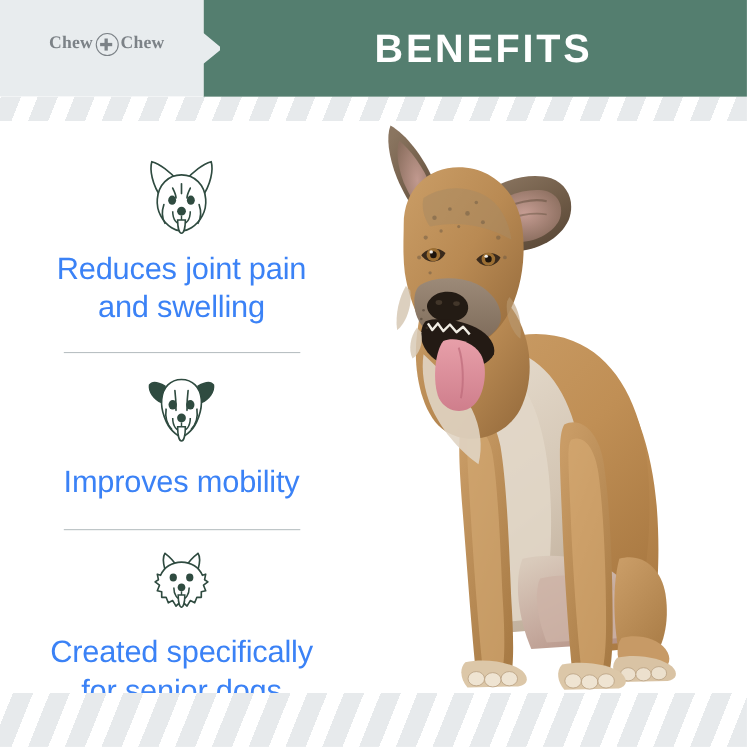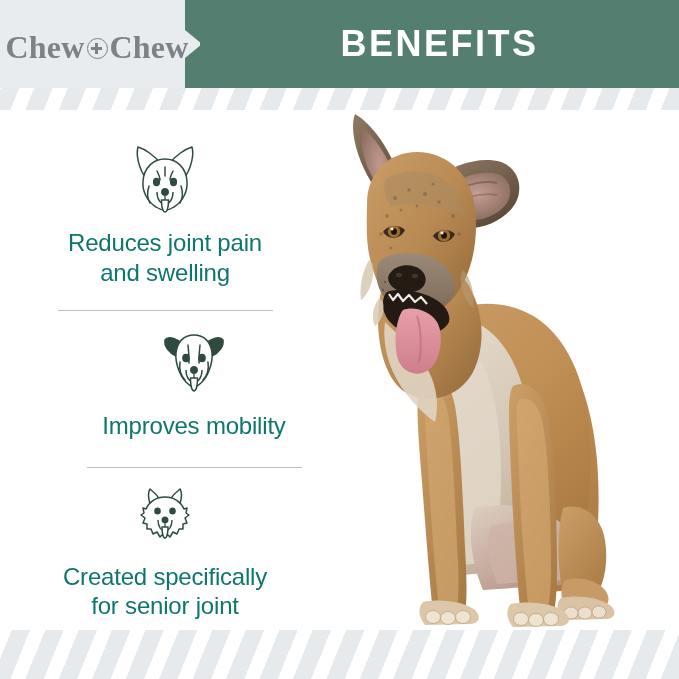--- a/index.html
+++ b/index.html
@@ -38,21 +38,21 @@
     background: #e8ecee;
     clip-path: polygon(0 0, 185px 0, 185px 30px, 202px 44px, 185px 58px, 185px 88px, 0 88px);
   }
   .logo-text {
     position: absolute;
     left: 22px; top: 29px;
     width: 150px;
     text-align: center;
     font-family: "Liberation Serif", serif;
     font-weight: bold;
-    font-size: 32px;
+    font-size: 16px;
     color: #7c8287;
     letter-spacing: 0.2px;
     white-space: nowrap;
     display: flex;
     align-items: center;
     justify-content: center;
   }
   .logo-word { display: inline-block; }
   .logo-plus {
     display: inline-block;
@@ -116,23 +116,23 @@
   .benefit {
     width: 330px;
     text-align: center;
   }
   .benefit-icon {
     display: flex;
     justify-content: center;
     align-items: flex-end;
   }
   .benefit-label {
-    font-size: 24px;
+    font-size: 28px;
     line-height: 1.23;
-    color: #0f766e;
+    color: #3b82f6;
     letter-spacing: -0.2px;
     padding: 0 20px;
     white-space: pre-line;
   }
   .divider {
     width: 215px;
     height: 1px;
     background: #b9c0c3;
     margin: 0 auto;
   }
@@ -196,21 +196,21 @@
           <path d="M38 54 L38 58" stroke="#2f4b40" stroke-width="1.3"></path>
 
           <path d="M34.5 58 C34.5 65 36 70 38 70 C40 70 41.5 65 41.5 58 Z" fill="#ffffff" stroke="#2f4b40" stroke-width="1.4"></path>
         </svg>
       </div>
       <div class="benefit-label" style="padding-top:12px;">Reduces joint pain
 and swelling</div>
       <div class="divider" style="margin-top:23px;"></div>
     </div>
 
-    <div class="benefit" style="padding-top:18px;padding-left:29px;">
+    <div class="benefit" style="padding-top:18px;">
       <div class="benefit-icon">
         <svg width="72" height="66" viewBox="0 0 72 66" fill="none" aria-hidden="true">
           <g stroke="#2f4b40" stroke-width="1.5" stroke-linejoin="round" stroke-linecap="round">
 
             <path d="M21 12 C14 8 9 8 7 11 C6 17 11 24 18 27 Z" fill="#2f4b40"></path>
 
             <path d="M51 12 C58 8 63 8 65 11 C66 17 61 24 54 27 Z" fill="#2f4b40"></path>
 
             <path d="M36 6 C46 6 53 13 54 24 C55 34 50 47 44 53 C41 56 38 58 36 58 C34 58 31 56 28 53 C22 47 17 34 18 24 C19 13 26 6 36 6 Z" fill="#ffffff"></path>
 
@@ -253,21 +253,21 @@
 
           <path d="M29 34 C29 41 32.5 45 36 45 C39.5 45 43 41 43 34" stroke="#2f4b40" stroke-width="1.4" fill="none"></path>
 
           <path d="M32.5 34 C32.5 31.8 34 30.5 36 30.5 C38 30.5 39.5 31.8 39.5 34 C39.5 36.2 38 37.5 36 37.5 C34 37.5 32.5 36.2 32.5 34 Z" fill="#2f4b40"></path>
           <path d="M36 37.5 L36 41" stroke="#2f4b40" stroke-width="1.3"></path>
 
           <path d="M33 41 C33 48 34.5 52 36 52 C37.5 52 39 48 39 41 Z" fill="#ffffff" stroke="#2f4b40" stroke-width="1.4"></path>
         </svg>
       </div>
       <div class="benefit-label" style="padding-top:14px;">Created specifically
-for senior joint</div>
+for senior dogs</div>
     </div>
   </div>
 
   <div class="photo">
     <svg width="354" height="520" viewBox="0 0 354 520" aria-hidden="true">
       <defs>
         <linearGradient id="furMain" x1="0.2" y1="0" x2="0.9" y2="1">
           <stop offset="0%" stop-color="#c89a63"></stop>
           <stop offset="45%" stop-color="#c08f55"></stop>
           <stop offset="100%" stop-color="#a87841"></stop>

